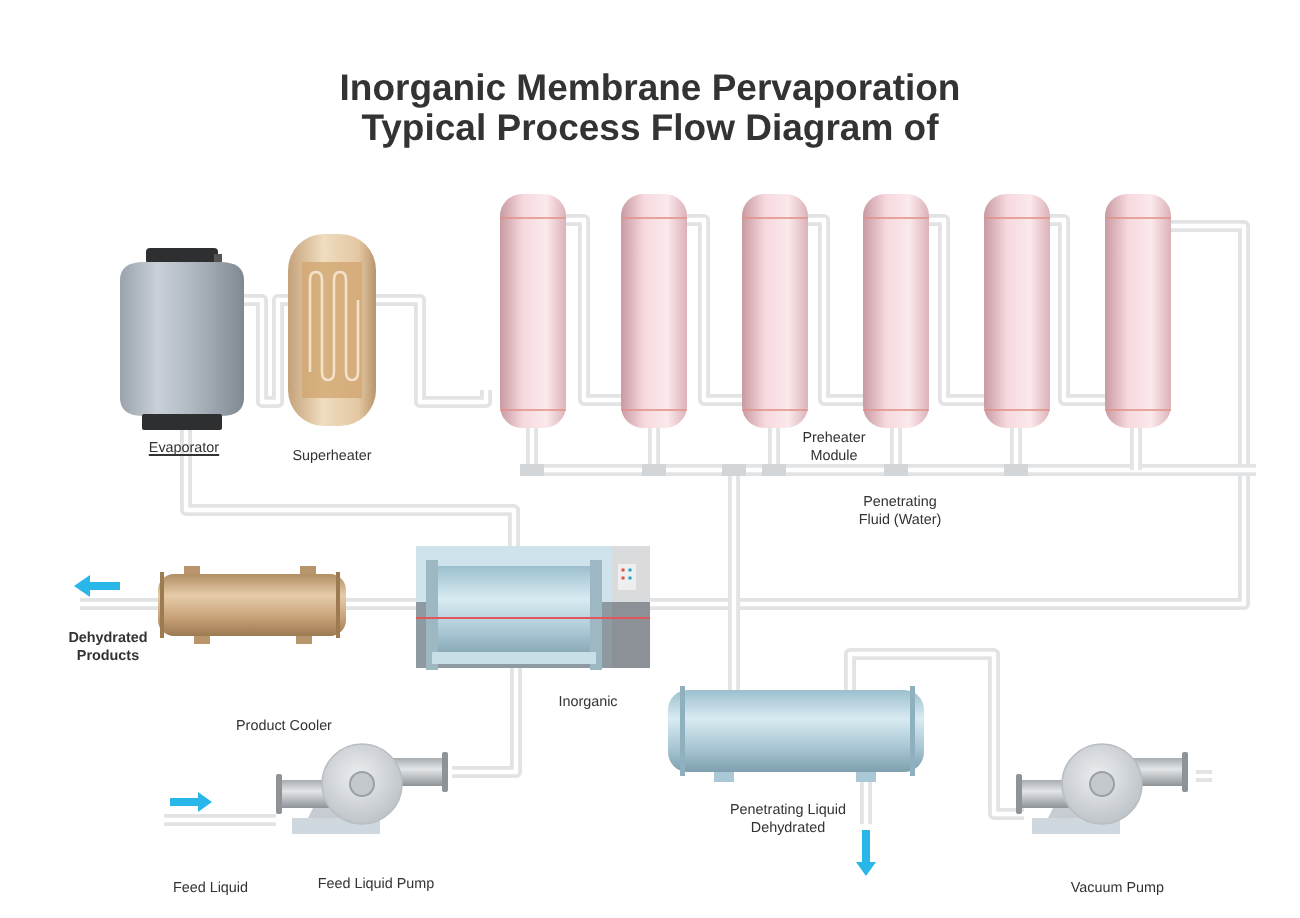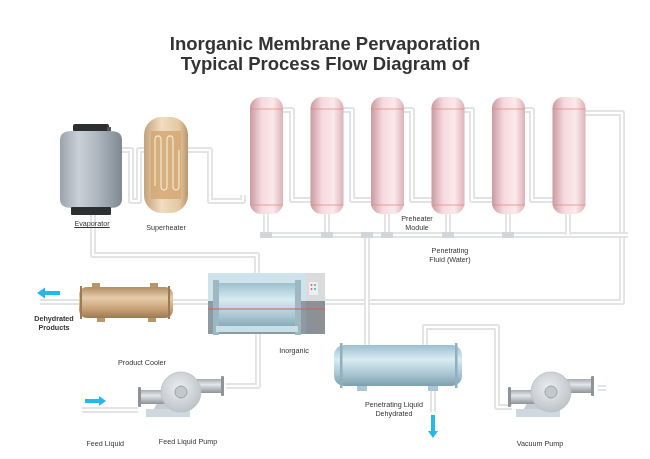--- a/index.html
+++ b/index.html
@@ -249,13 +249,13 @@
   <div>Products</div>
 </div>
 <div class="lbl" style="left:112px;top:331px;width:60px;margin-top:27px;">Product Cooler</div>
 <div class="lbl" style="left:272px;top:346px;width:44px;">Inorganic</div>
 <div class="lbl" style="left:354px;top:400px;width:80px;">
   <div>Penetrating Liquid</div>
   <div>Dehydrated</div>
 </div>
 <div class="lbl" style="left:80px;top:439px;width:44px;text-align:right;">Feed Liquid</div>
 <div class="lbl" style="left:150px;top:437px;width:76px;">Feed Liquid Pump</div>
-<div class="lbl" style="left:510px;top:439px;width:60px;">Vacuum Pump</div>
+<div class="lbl" style="left:522px;top:439px;width:60px;text-align:right;">Vacuum Pump</div>
 
 </body></html>

